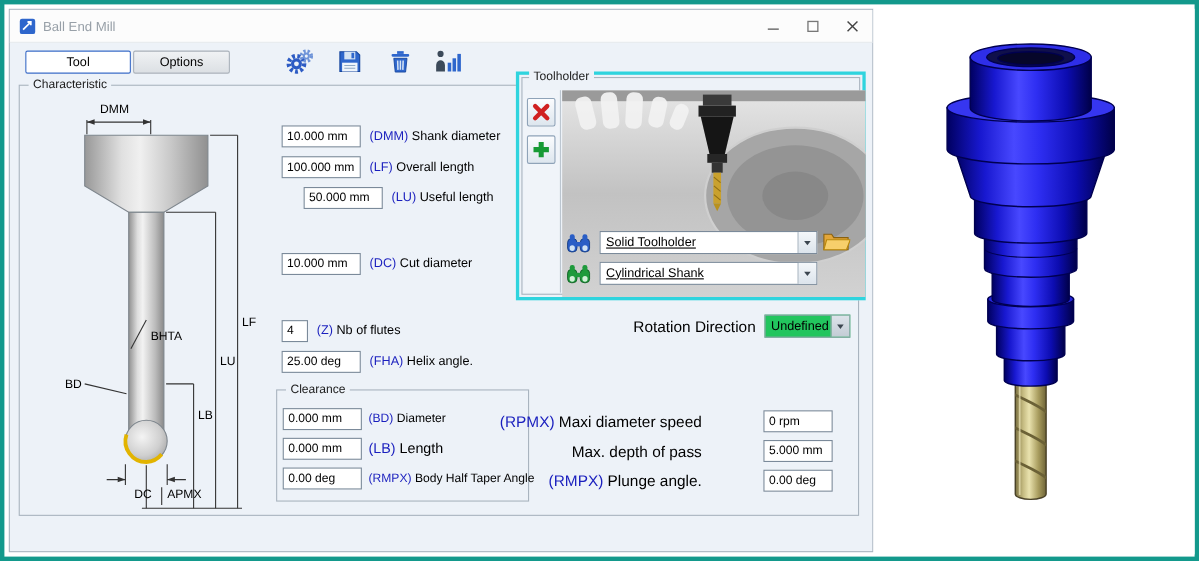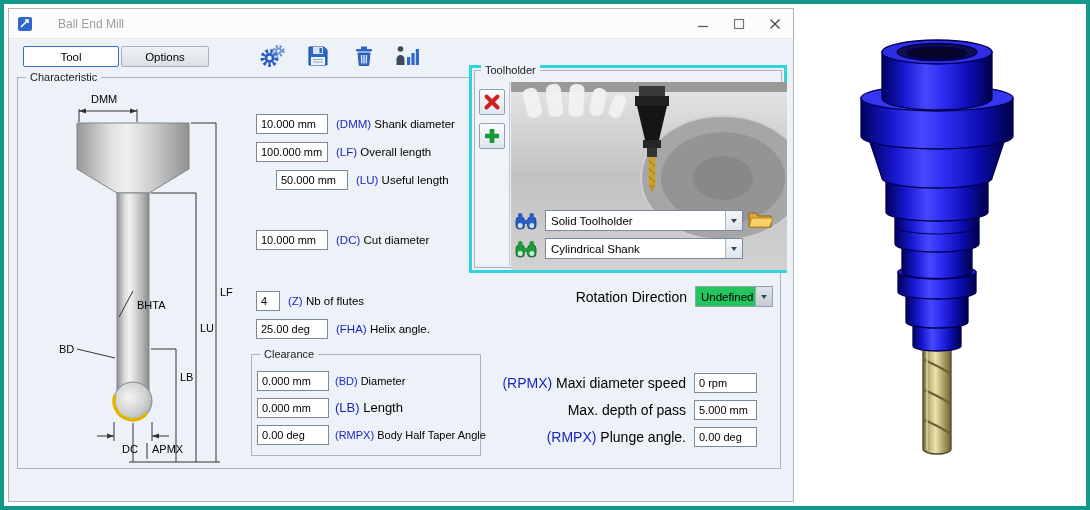--- a/index.html
+++ b/index.html
@@ -3,55 +3,55 @@
 <meta charset="utf-8">
 <style>
   * { margin:0; padding:0; box-sizing:border-box; }
   body { font-family:"Liberation Sans", sans-serif; background:#ffffff; }
   .frame { position:relative; width:1090px; height:510px; border:4px solid #13998c; background:#ffffff; overflow:hidden; }
 
   .dialog { position:absolute; left:4px; top:4px; width:786px; height:494px; background:#edf2f8; border:1px solid #aab6c0; }
 
   .titlebar { position:absolute; left:0; top:0; right:0; height:30px; background:#fcfcfc; border-bottom:1px solid #e6eaee; display:flex; align-items:center; }
   .app-icon { margin-left:8px; display:flex; }
-  .title { color:#98a0a8; font-size:12px; margin-left:25px; }
+  .title { color:#98a0a8; font-size:12px; margin-left:6px; }
   .win-controls { margin-left:auto; display:flex; height:100%; }
   .win-btn { width:36px; height:100%; display:flex; align-items:center; justify-content:center; cursor:default; }
 
   .tab { position:absolute; height:21px; font-size:11.5px; font-family:inherit; cursor:default; }
   .tab.active { background:#ffffff; border:1px solid #3b6cc7; border-radius:2px; }
   .tab.inactive { background:linear-gradient(#f0f2f4,#dce0e4); border:1px solid #a9b0b8; border-radius:2px; }
   .tb-icon { position:absolute; width:26px; height:26px; display:flex; align-items:center; justify-content:center; }
 
   .groupbox { position:absolute; border:1px solid #a9b4bf; }
   .grouplabel { position:absolute; top:-8px; left:8px; background:#edf2f8; padding:0 4px; font-size:11px; color:#1c1c1c; line-height:14px; }
 
   .frow { position:absolute; display:flex; align-items:center; gap:8px; height:21px; }
   .box { background:#ffffff; border:1px solid #7b8a9a; font-size:11px; height:20px; padding:1px 4px; font-family:inherit; color:#000; overflow:hidden; white-space:nowrap; }
-  .w72 { width:72px; } .w24 { width:24px; } .w63 { width:63px; }
+  .w72 { width:72px; } .w24 { width:24px; } .w63 { width:63px;margin-left:48px; }
   .flabel { font-size:11.5px; color:#000; white-space:nowrap; }
   .code { color:#1a1fbe; }
   .code.bold { font-weight:bold; }
 
   .prow { position:absolute; left:420px; width:328px; height:21px; display:flex; align-items:center; justify-content:flex-end; gap:8px; }
   .plabel { font-size:14px; color:#000; white-space:nowrap; }
 
   .dropdown { display:flex; align-items:center; background:#ffffff; border:1px solid #7b8a9a; height:21px; font-size:11.5px; }
   .dd-text { flex:1; padding:0 5px; white-space:nowrap; overflow:hidden; }
   .dd-btn { width:17px; align-self:stretch; display:flex; align-items:center; justify-content:center; background:linear-gradient(#f4f7fa,#dce4ec); border-left:1px solid #aab6c2; }
   .dd-arrow { width:0; height:0; border-left:3.5px solid transparent; border-right:3.5px solid transparent; border-top:4.5px solid #3c4650; }
   .dropdown.gray { background:#22c55e; border-color:#93a0ad; }
   .dropdown.gray .dd-btn { background:linear-gradient(#dde3ea,#c3ccd5); border-left-color:#9aa6b2; }
 
   .toolholder-outer { position:absolute; left:460px; top:56px; width:318px; height:208px; border:3px solid #2fd4de; background:#edf2f8; }
   .toolholder-inner { position:absolute; left:2px; top:2px; right:2px; bottom:2px; border:1px solid #a9b4bf; }
   .th-left { position:absolute; left:1px; top:11px; width:34px; bottom:1px; background:#f0f4f9; border-right:1px solid #bcc6d0; }
   .sq-btn { position:absolute; width:26px; height:26px; display:flex; align-items:center; justify-content:center; background:linear-gradient(#fbfcfe,#dde6ee); border:1px solid #8fa3b8; border-radius:2px; }
   .th-photo { position:absolute; left:36px; top:11px; }
-  .th-row-el { position:absolute; }
+  .th-row-el { position:absolute;text-decoration:underline; }
 
   .preview { position:absolute; left:790px; top:4px; width:294px; height:496px; background:#ffffff; }
 
   svg text { font-family:"Liberation Sans", sans-serif; }
 </style>
 </head>
 <body>
 
 <div class="frame">
 

